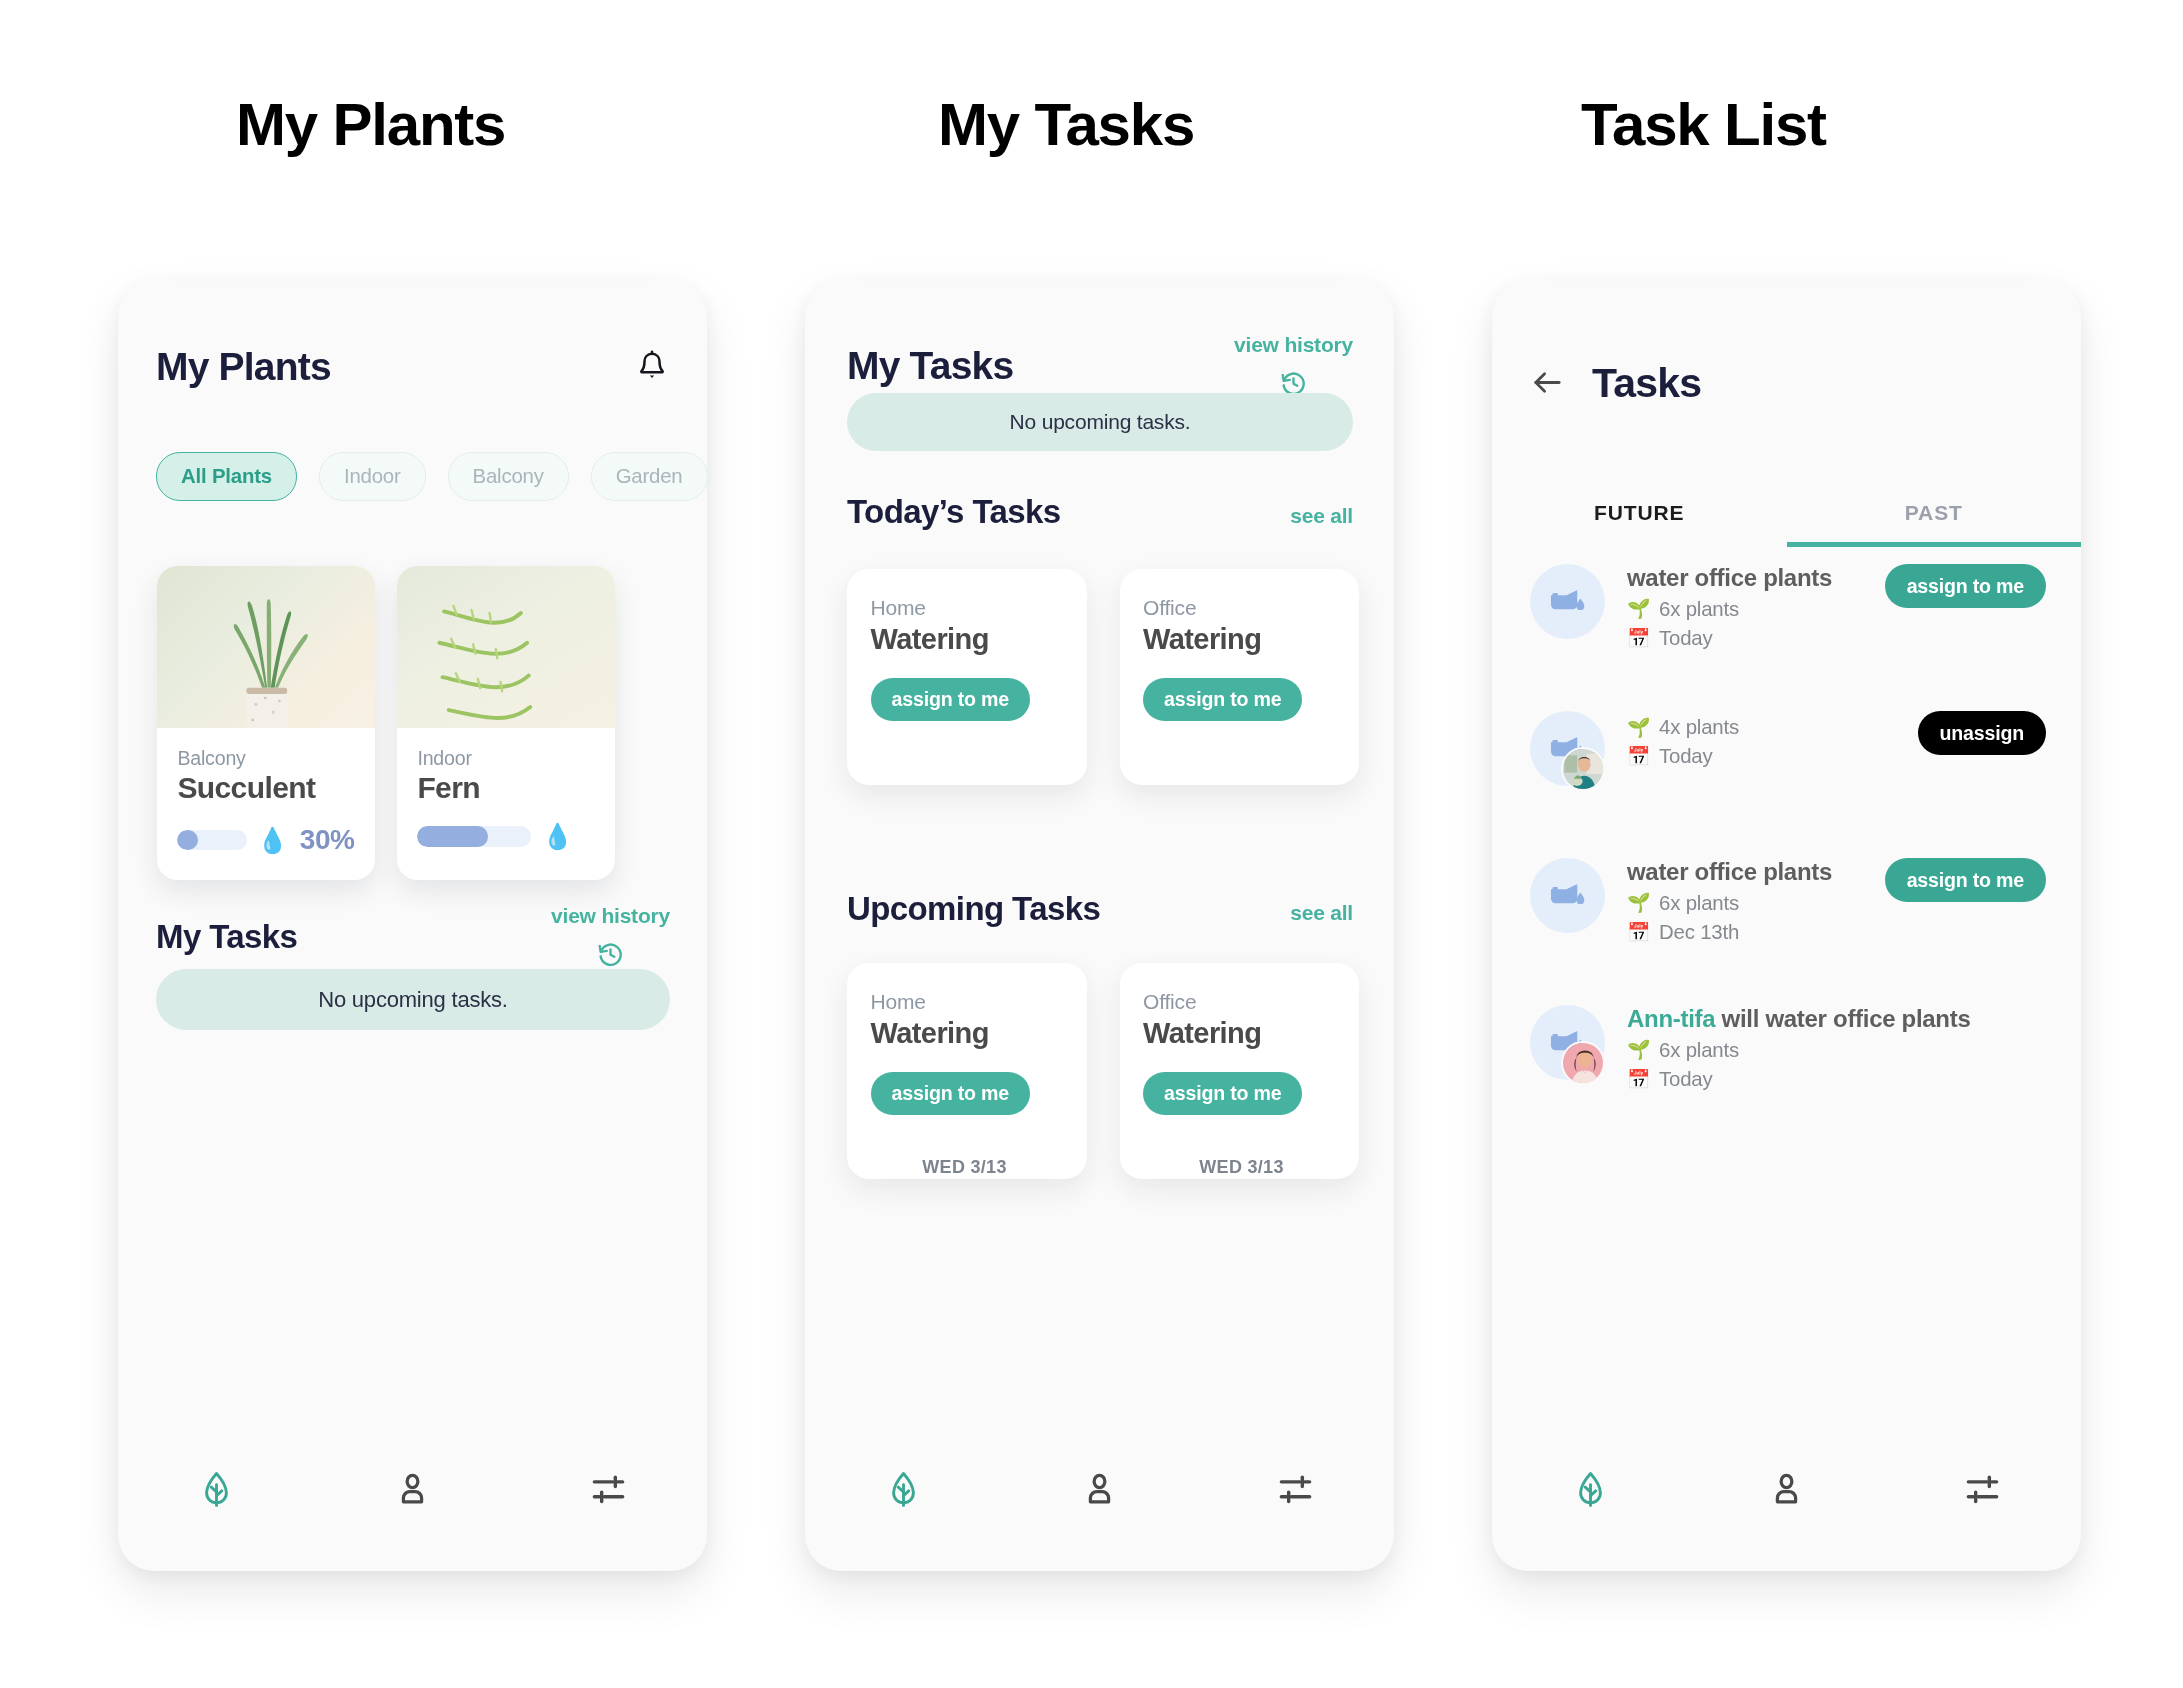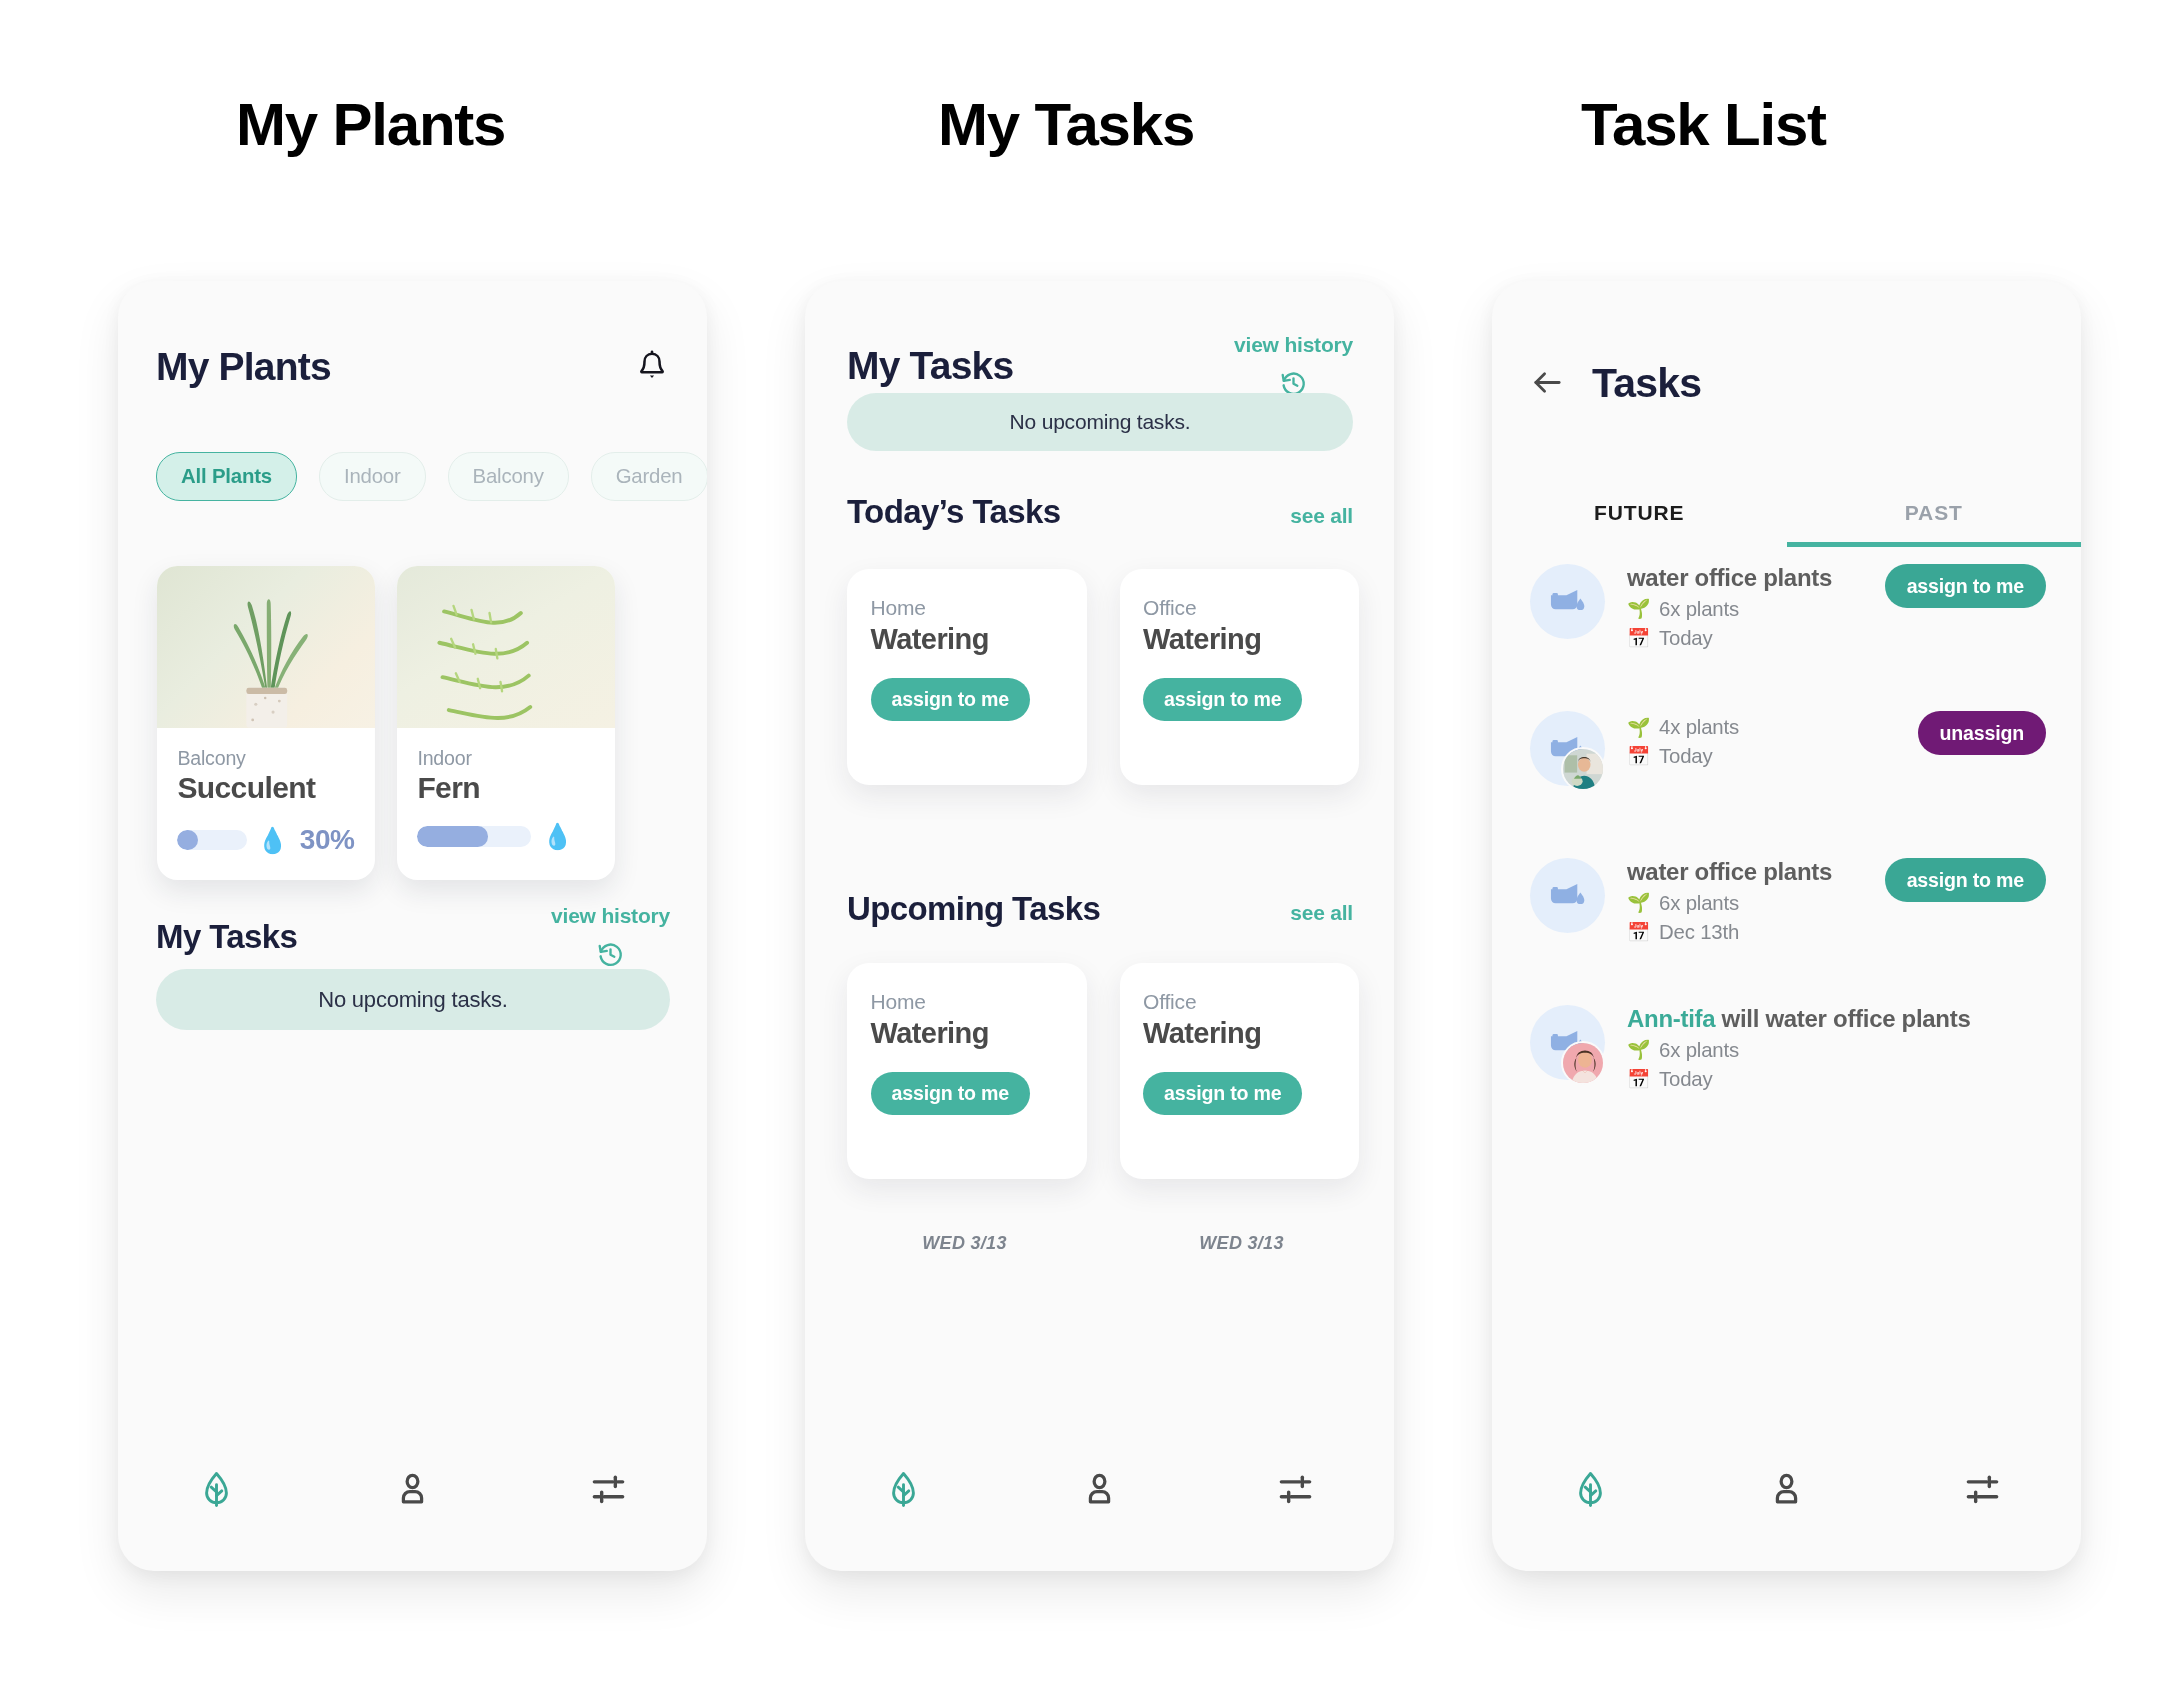--- a/index.html
+++ b/index.html
@@ -173,22 +173,22 @@
   }
   .btn-assign {
     margin-top: 22px;
     height: 43px; padding: 0 21px; border: none;
     border-radius: 22px; background: #45b3a0; color: #ffffff;
     font-family: inherit; font-size: 19.6px; font-weight: 700;
     letter-spacing: -0.2px; cursor: pointer;
     display:inline-flex; align-items:center; justify-content:center;
   }
   .datelabels {
-    position: absolute; left: 42px; top: 952px; width: 512px;
-    display:flex; gap: 42px; font-style: italic;
+    position: absolute; left: 42px; top: 876px; width: 512px;
+    display:flex; gap: 42px;
   }
   .datelabel {
     width: 243px; text-align:center;
     font-size: 18px; font-weight: 700; color: #7d848e; letter-spacing: 0.3px;
   }
 
   
   .s3-head {
     position:absolute; left: 38px; top: 79px;
     display:flex; align-items:center; gap: 27px;
@@ -243,21 +243,21 @@
     margin-top: 3.1px; line-height: 1.28;
   }
   .tmeta .em { font-size: 19px; line-height:1; }
   .btn-row {
     height: 44px; padding: 0 22px; border:none; border-radius: 22px;
     background:#3aa795; color:#fff; font-family: inherit;
     font-size: 19.6px; font-weight: 700; letter-spacing:-0.2px; cursor:pointer;
     display:inline-flex; align-items:center; justify-content:center;
     flex: 0 0 auto;
   }
-  .btn-row.unassign { background:#701a75; }
+  .btn-row.unassign { background:#000000; }
 </style>
 </head>
 <body>
 
 <div class="stage">
 
   <div class="col-title" id="title-0">My Plants</div>
   <div class="col-title" id="title-1">My Tasks</div>
   <div class="col-title" id="title-2">Task List</div>
 

